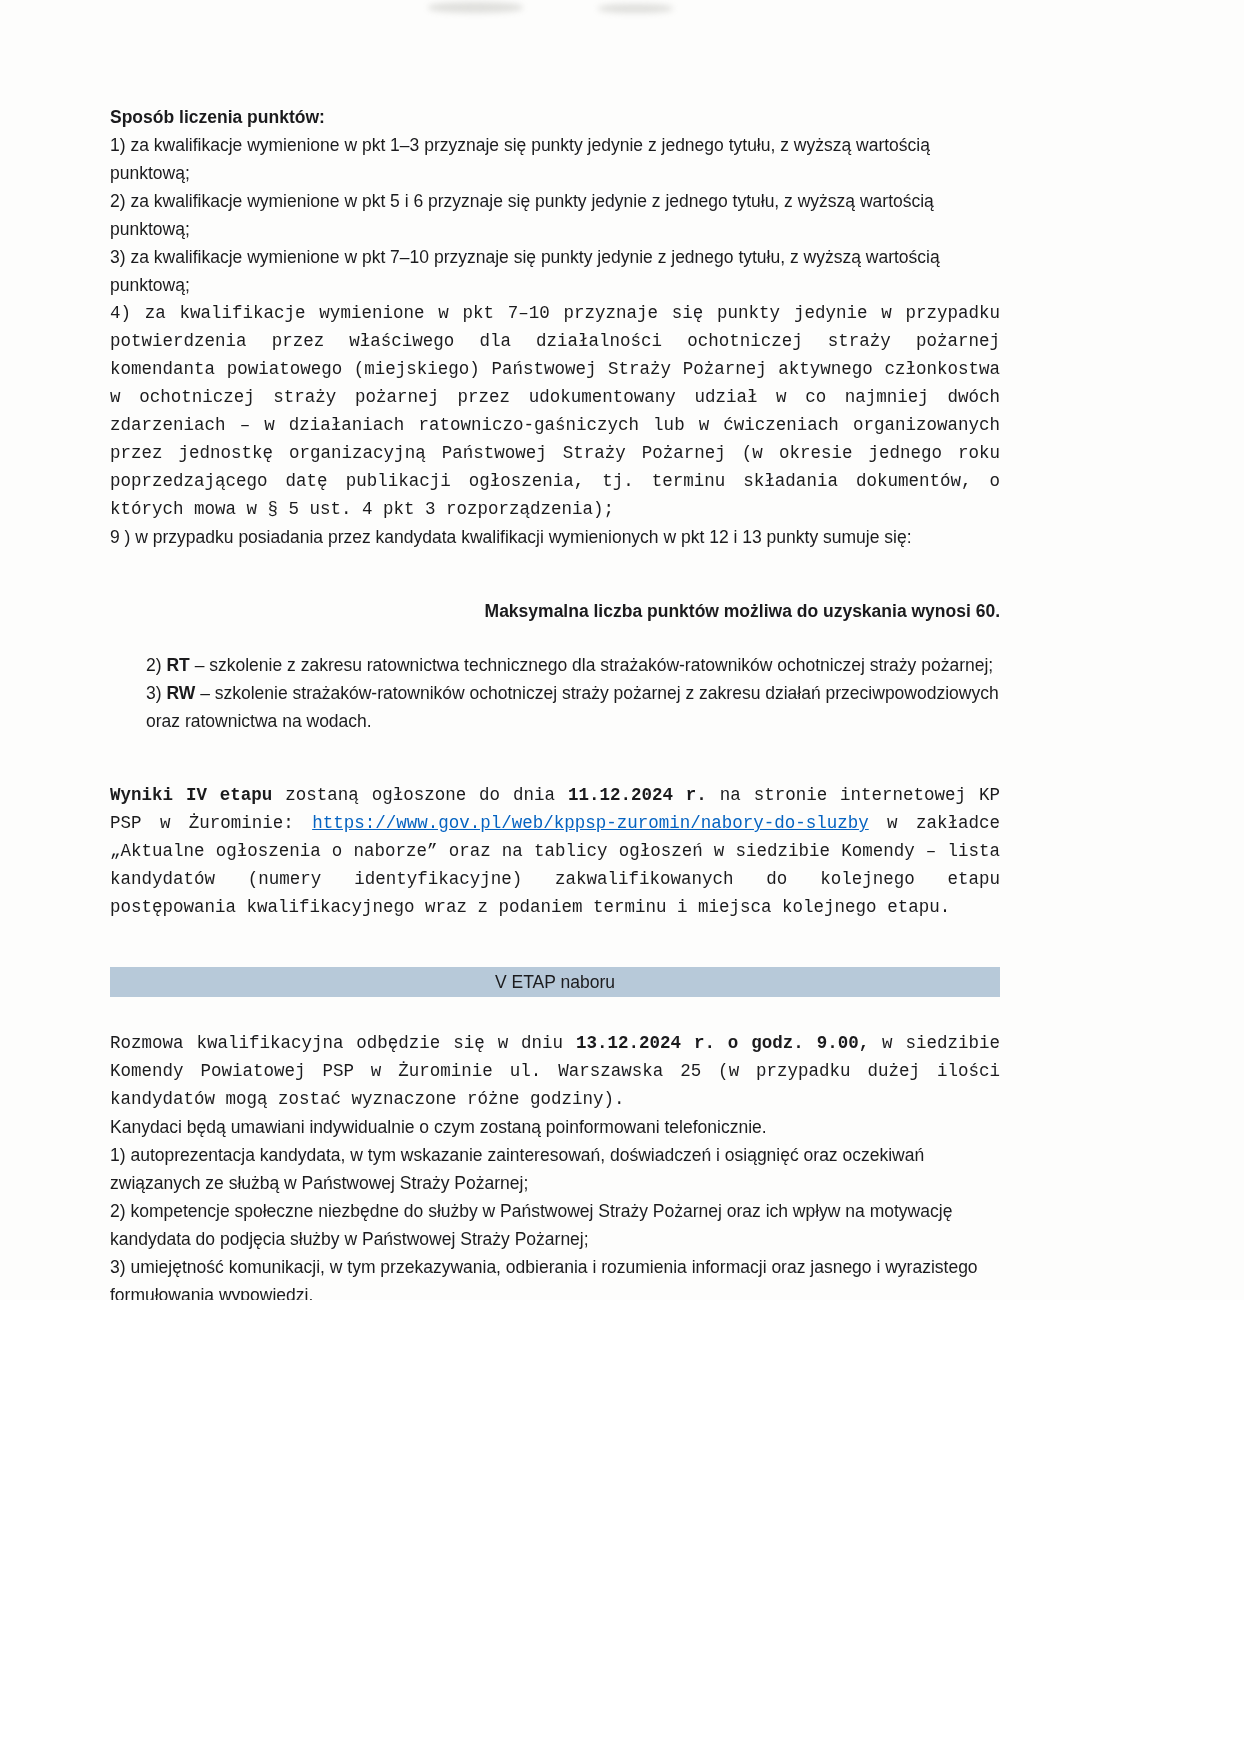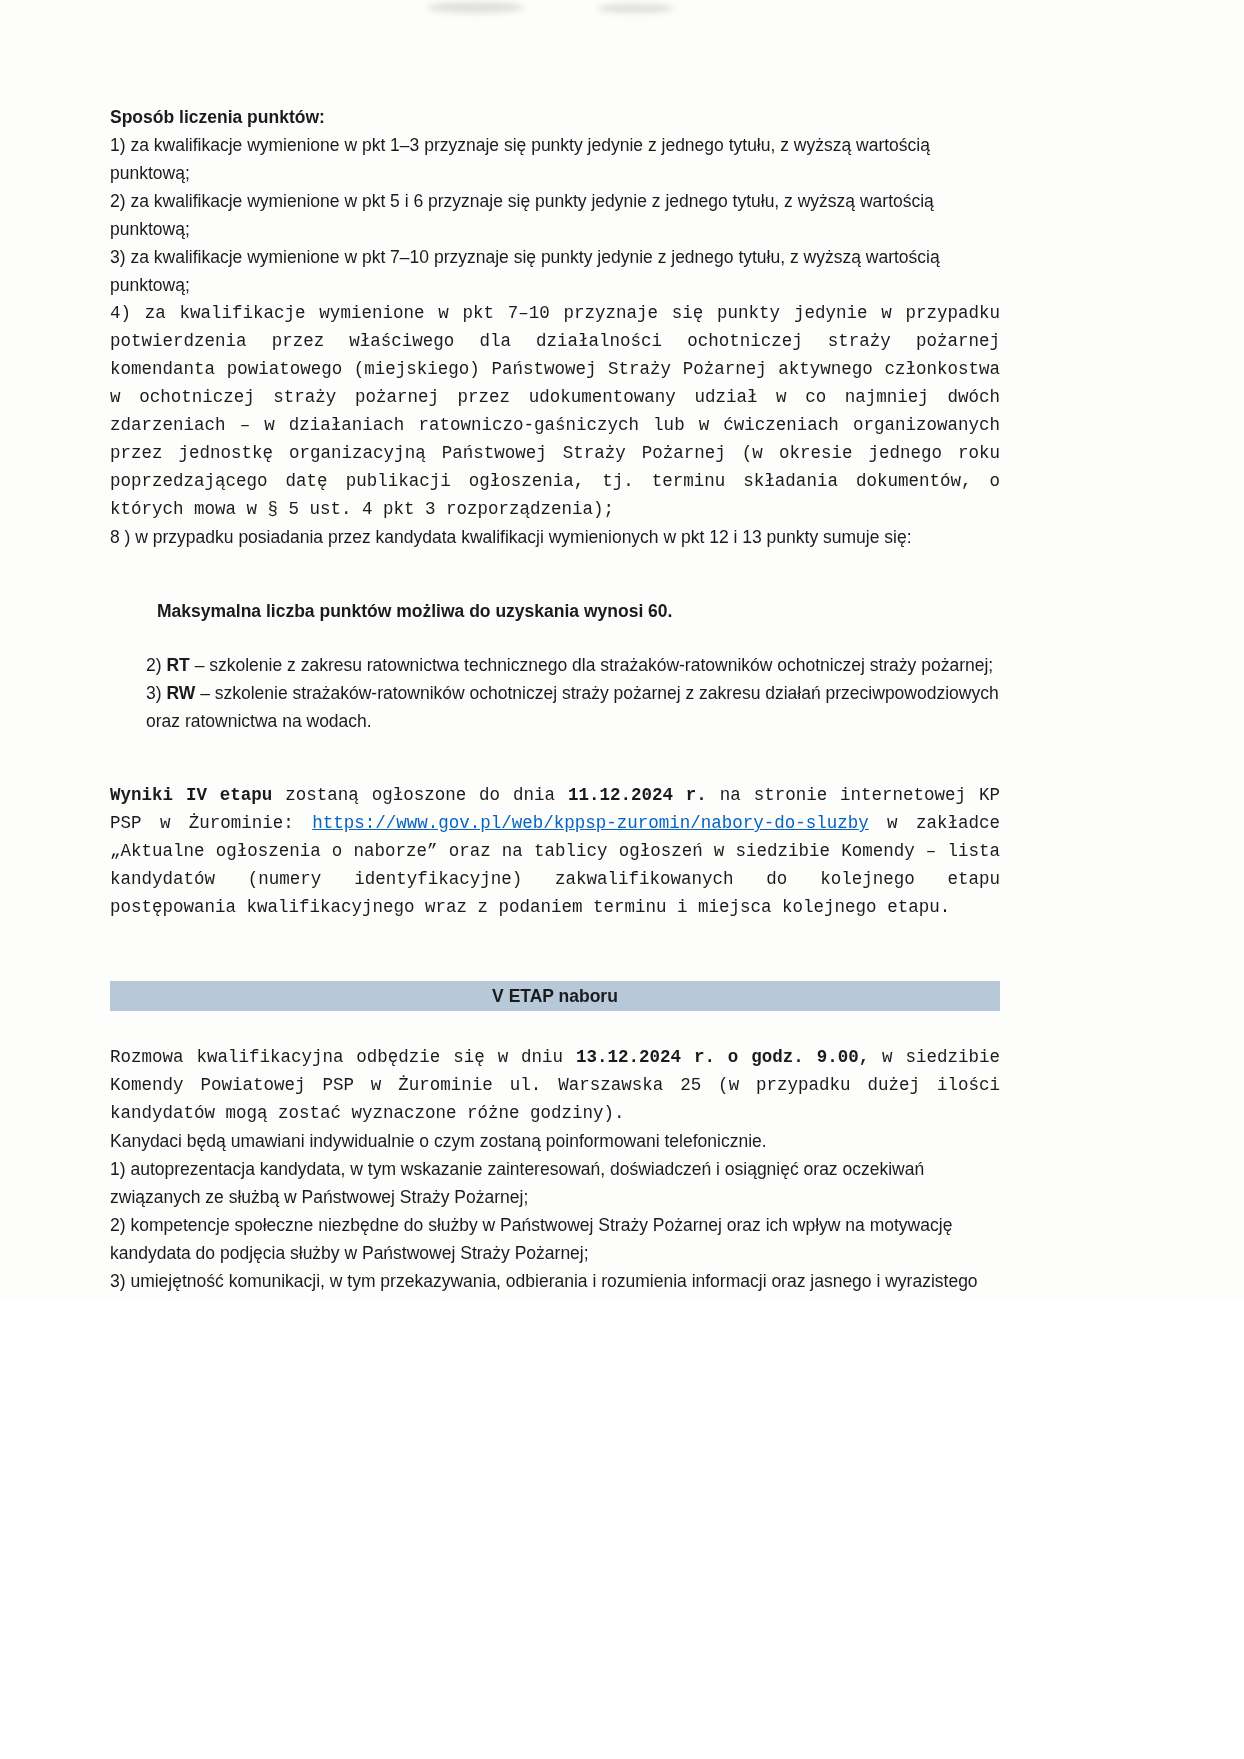--- a/index.html
+++ b/index.html
@@ -14,33 +14,33 @@
     background: #fdfdfc;
     color: #1b1b1d;
     font-size: 17.5px;
     line-height: 28px;
     padding: 103px 244px 0 110px;
     overflow: hidden;
   }
 
   p { margin: 0; }
   .bold, .b { font-weight: 700; }
-  .indent-lg { margin-left: 47px; }
+  .indent-lg { margin-left: 47px; text-align: right; }
   .indent-sm { margin-left: 36px; }
   .justify { text-align: justify; font-family: Liberation Mono, monospace; }
 
   .gap-xl { margin-top: 46px; }
   .gap-lg { margin-top: 32px; }
   .gap-md { margin-top: 26px; }
 
   .stage-bar {
-    margin-top: 60px;
+    margin-top: 46px;
     background: var(--header-bar-bg, #b7c9d9);
     text-align: center;
-    font-weight: 700;
+    font-weight: 400;
     height: 30px;
     line-height: 30px;
   }
 
   .doc-link {
     color: var(--link, #0563c1);
     text-decoration: underline;
     word-break: break-all;
   }
 
@@ -80,21 +80,21 @@
   <span class="artifact a2"></span>
   <span class="artifact a3"></span>
   <span class="artifact a4"></span>
 
   <section>
     <p class="bold">Sposób liczenia punktów:</p>
     <p>1) za kwalifikacje wymienione w pkt 1–3 przyznaje się punkty jedynie z jednego tytułu, z wyższą wartością punktową;</p>
     <p>2) za kwalifikacje wymienione w pkt 5 i 6 przyznaje się punkty jedynie z jednego tytułu, z wyższą wartością punktową;</p>
     <p>3) za kwalifikacje wymienione w pkt 7–10 przyznaje się punkty jedynie z jednego tytułu, z wyższą wartością punktową;</p>
     <p class="justify">4) za kwalifikacje wymienione w pkt 7–10 przyznaje się punkty jedynie w przypadku potwierdzenia przez właściwego dla działalności ochotniczej straży pożarnej komendanta powiatowego (miejskiego) Państwowej Straży Pożarnej aktywnego członkostwa w ochotniczej straży pożarnej przez udokumentowany udział w co najmniej dwóch zdarzeniach – w działaniach ratowniczo-gaśniczych lub w ćwiczeniach organizowanych przez jednostkę organizacyjną Państwowej Straży Pożarnej (w okresie jednego roku poprzedzającego datę publikacji ogłoszenia, tj. terminu składania dokumentów, o których mowa w § 5 ust. 4 pkt 3 rozporządzenia);</p>
-    <p>8 ) w przypadku posiadania przez kandydata kwalifikacji wymienionych w pkt 12 i 13 punkty sumuje się:</p>
+    <p>9 ) w przypadku posiadania przez kandydata kwalifikacji wymienionych w pkt 12 i 13 punkty sumuje się:</p>
   </section>
 
   <p class="bold indent-lg gap-xl">Maksymalna liczba punktów możliwa do uzyskania wynosi 60.</p>
 
   <section>
     <div class="gap-md">
       <p class="indent-sm"><span>2) </span><span class="b">RT</span><span> – szkolenie z zakresu ratownictwa technicznego dla strażaków-ratowników ochotniczej straży pożarnej;</span></p>
       <p class="indent-sm"><span>3) </span><span class="b">RW</span><span> – szkolenie strażaków-ratowników ochotniczej straży pożarnej z zakresu działań przeciwpowodziowych oraz ratownictwa na wodach.</span></p>
     </div>
   </section>

